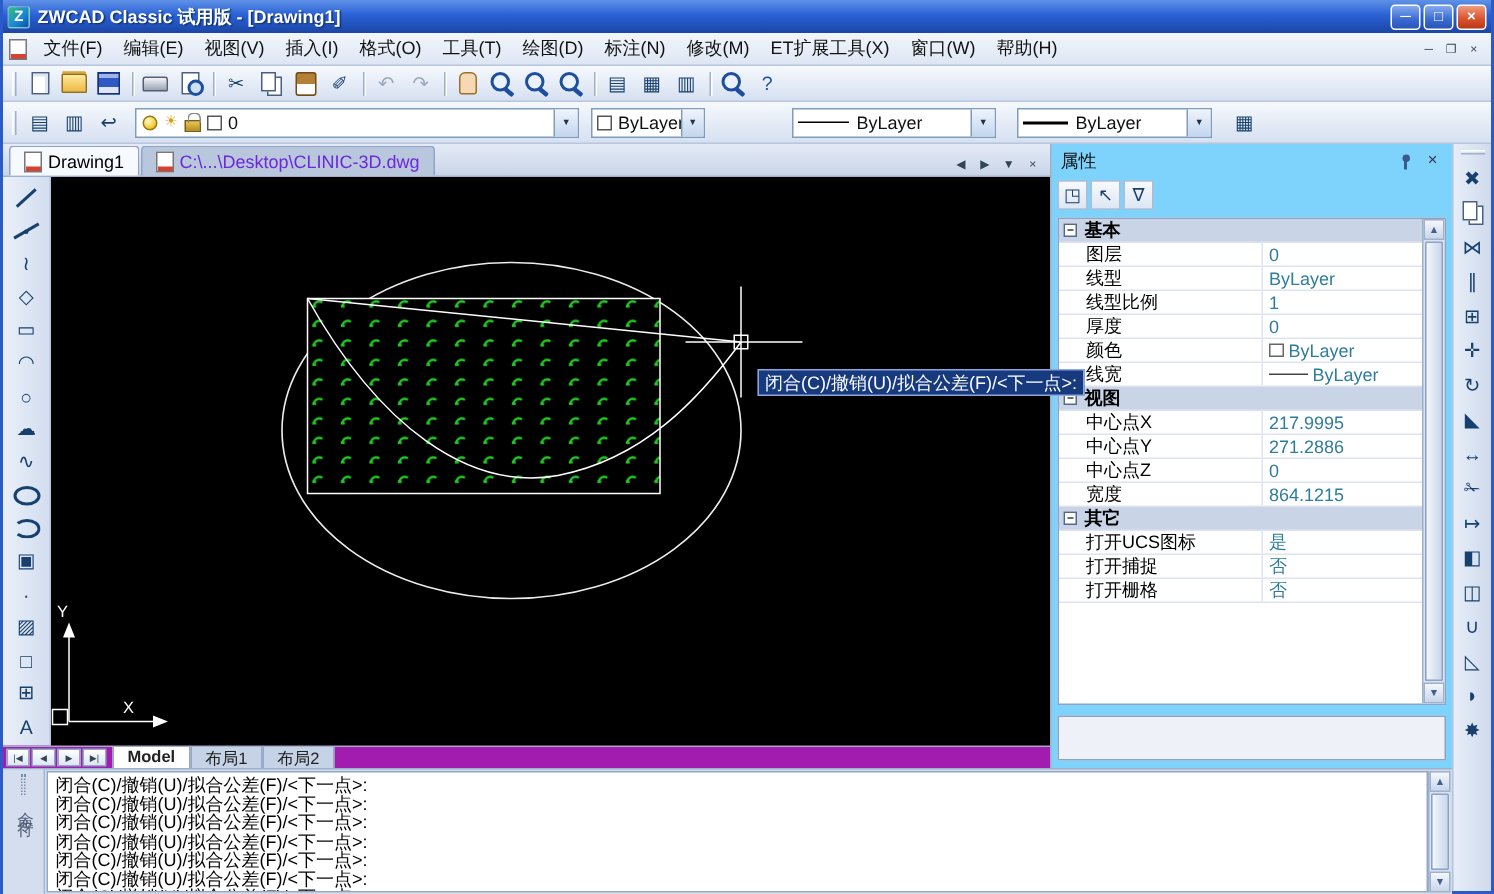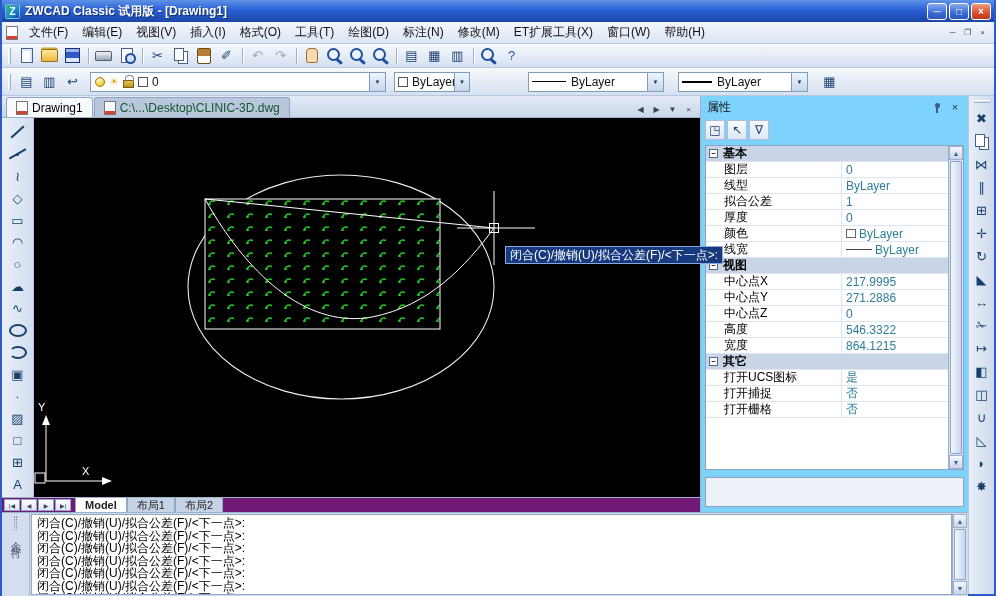--- a/index.html
+++ b/index.html
@@ -66,39 +66,39 @@
   .lw-combo{width:130px;margin-left:14px}
   .end-btn{margin-left:10px}
   .states{display:flex;gap:2px;margin-right:4px}
   .st{position:relative;width:12px;height:16px;display:inline-flex;align-items:center;justify-content:center;font-size:10px}
   .swatch{width:10px;height:10px;background:#fff;border:1px solid #555;margin-right:4px;flex:0 0 auto}
   .lt-line{width:34px;height:1px;background:#000;margin-right:5px;flex:0 0 auto}
   .lw-line{width:30px;height:2px;background:#000;margin-right:5px;flex:0 0 auto}
 
   
   .tabbar{height:22px;flex:0 0 22px;background:linear-gradient(#e4ebf6,#c9d5e8);border-bottom:1px solid #9fb0ca;display:flex;align-items:flex-end;padding-left:4px}
-  .dtab{height:20px;display:flex;align-items:center;gap:4px;padding:0 9px;margin-right:1px;border:1px solid #8fa4c8;border-bottom:none;border-radius:3px 3px 0 0;background:#b9c7dd;color:#14532d;white-space:nowrap}
+  .dtab{height:20px;display:flex;align-items:center;gap:4px;padding:0 9px;margin-right:1px;border:1px solid #8fa4c8;border-bottom:none;border-radius:3px 3px 0 0;background:#b9c7dd;color:#6d28d9;white-space:nowrap}
   .dtab.active{background:#f6f9fd;font-weight:normal;color:#000}
   .tab-ctrl{margin-left:auto;display:flex;align-items:center;margin-right:4px;gap:1px}
   .tctl{width:15px;height:15px;display:flex;align-items:center;justify-content:center;font-size:8px;color:#345}
 
   
   .lower{flex:1;display:flex;min-height:0}
   .left-stack{flex:1;display:flex;flex-direction:column;min-width:0}
   .mid-row{height:416px;flex:0 0 416px;display:flex;min-width:0}
   .center-col{width:698px;flex:0 0 698px;display:flex;flex-direction:column}
   .canvas-row{flex:1;display:flex;min-height:0}
   .left-toolbar{width:32px;flex:0 0 32px;background:linear-gradient(90deg,#eaf0f9,#d2ddef);border-right:1px solid #b9c7de;display:flex;flex-direction:column;align-items:center;padding-top:3px}
   .left-toolbar .tb-item{width:26px;height:22px;flex:0 0 22px}
   .canvas{flex:1;position:relative;background:#000}
   .cad-svg{position:absolute;inset:0;width:100%;height:100%}
   .cmd-tooltip{position:absolute;left:471px;top:128px;background:#163a7d;border:1px solid #8aa6dd;color:#fff;font-size:12px;line-height:14px;padding:1px 4px;white-space:nowrap;z-index:5}
 
   
-  .model-bar{height:15px;flex:0 0 15px;background:#701a75;border-top:1px solid #9fb0ca;display:flex;align-items:center;font-size:11px;padding-left:2px}
+  .model-bar{height:15px;flex:0 0 15px;background:#a21caf;border-top:1px solid #9fb0ca;display:flex;align-items:center;font-size:11px;padding-left:2px}
   .mnav-group{display:flex;gap:1px;margin-right:4px}
   .mnav{width:16px;height:12px;border:1px solid #93a8c8;background:linear-gradient(#fdfeff,#dde6f2);display:flex;align-items:center;justify-content:center;font-size:6px;color:#345}
   .mtabs{display:flex;height:100%}
   .mtab{padding:0 9px;display:flex;align-items:center;border-right:1px solid #93a8c8;border-left:1px solid #93a8c8;background:#c6d2e6;color:#222}
   .mtab.active{background:#ffffff;font-weight:bold}
 
   
   .props-panel{width:268px;flex:0 0 268px;background:#7dd3fc;border-left:1px solid #9fb0ca;display:flex;flex-direction:column}
   .props-header{height:22px;flex:0 0 22px;display:flex;align-items:center;padding:0 6px;color:#111}
   .ph-title{flex:1}
@@ -447,21 +447,21 @@
     <span class="p-label">
                     <span>线型</span>
                   </span>
     <span class="p-value">
       <span>ByLayer</span>
     </span>
   </div>
 
   <div class="prow">
     <span class="p-label">
-                    <span>拟合公差</span>
+                    <span>线型比例</span>
                   </span>
     <span class="p-value">
       <span>1</span>
     </span>
   </div>
 
   <div class="prow">
     <span class="p-label">
                     <span>厚度</span>
                   </span>
@@ -518,28 +518,20 @@
 
   <div class="prow">
     <span class="p-label">
                     <span>中心点Z</span>
                   </span>
     <span class="p-value">
       <span>0</span>
     </span>
   </div>
 
-  <div class="prow">
-    <span class="p-label">
-                    <span>高度</span>
-                  </span>
-    <span class="p-value">
-      <span>546.3322</span>
-    </span>
-  </div>
 
   <div class="prow">
     <span class="p-label">
                     <span>宽度</span>
                   </span>
     <span class="p-value">
       <span>864.1215</span>
     </span>
   </div>
 

